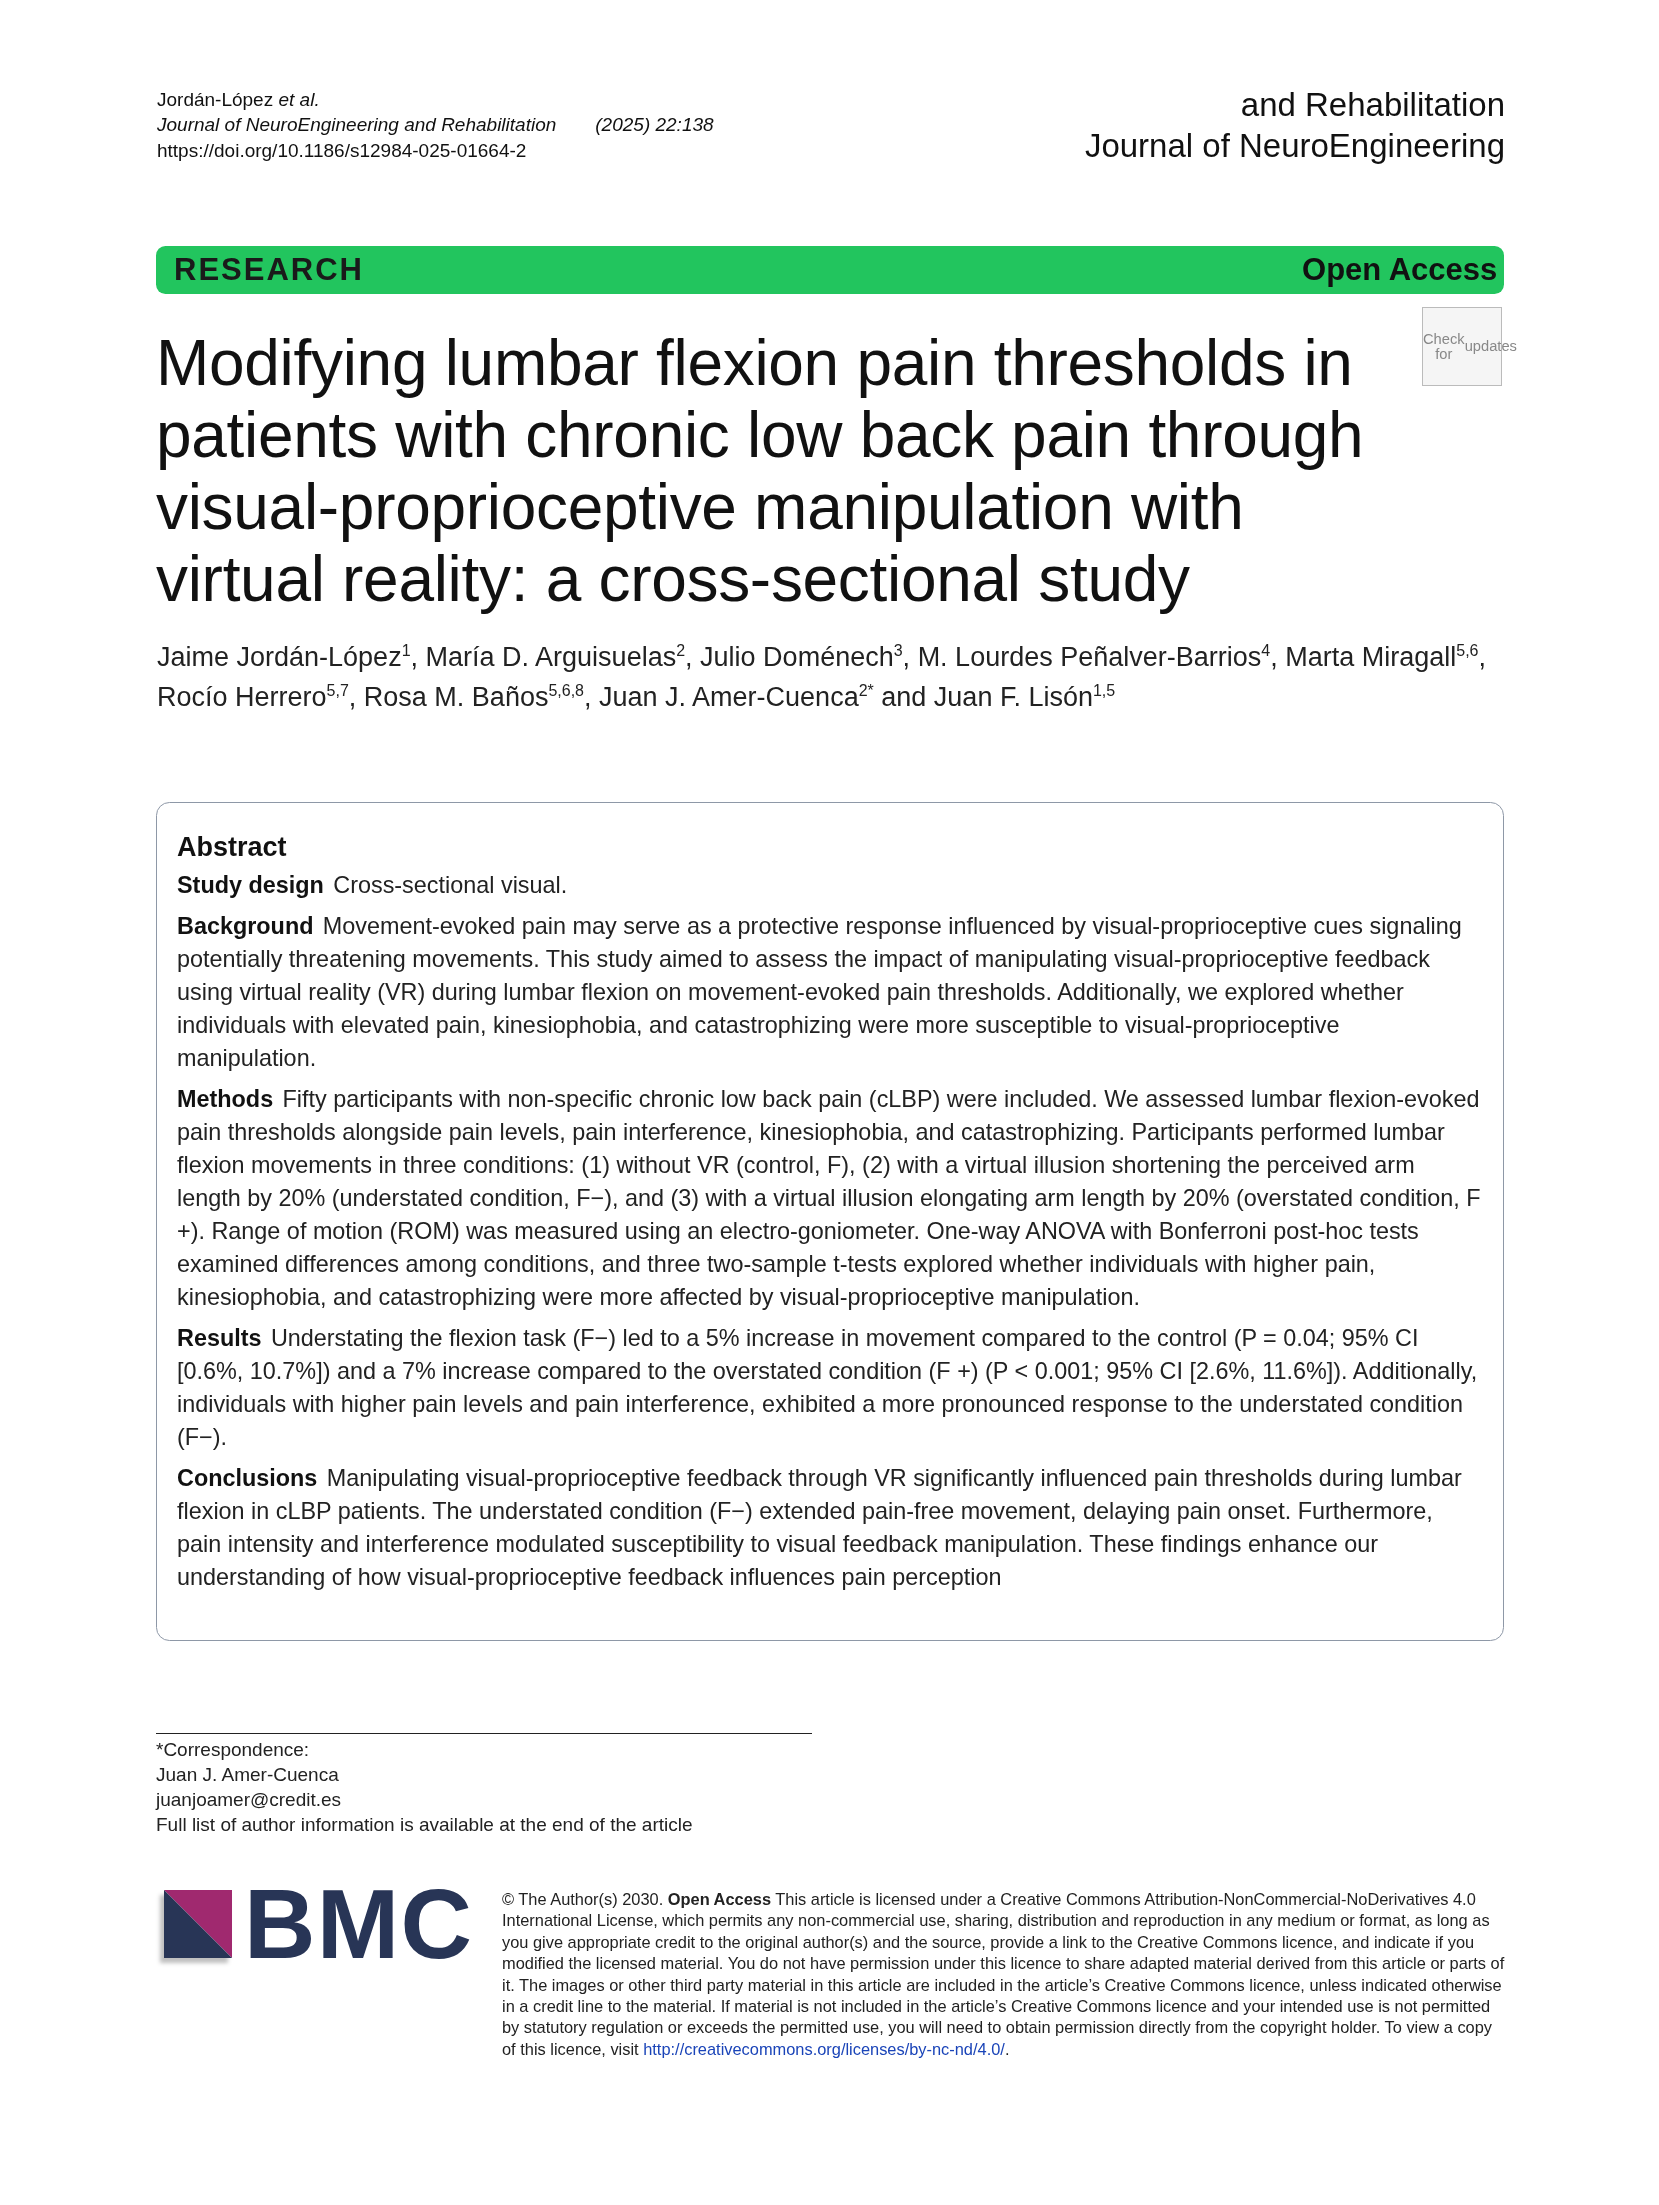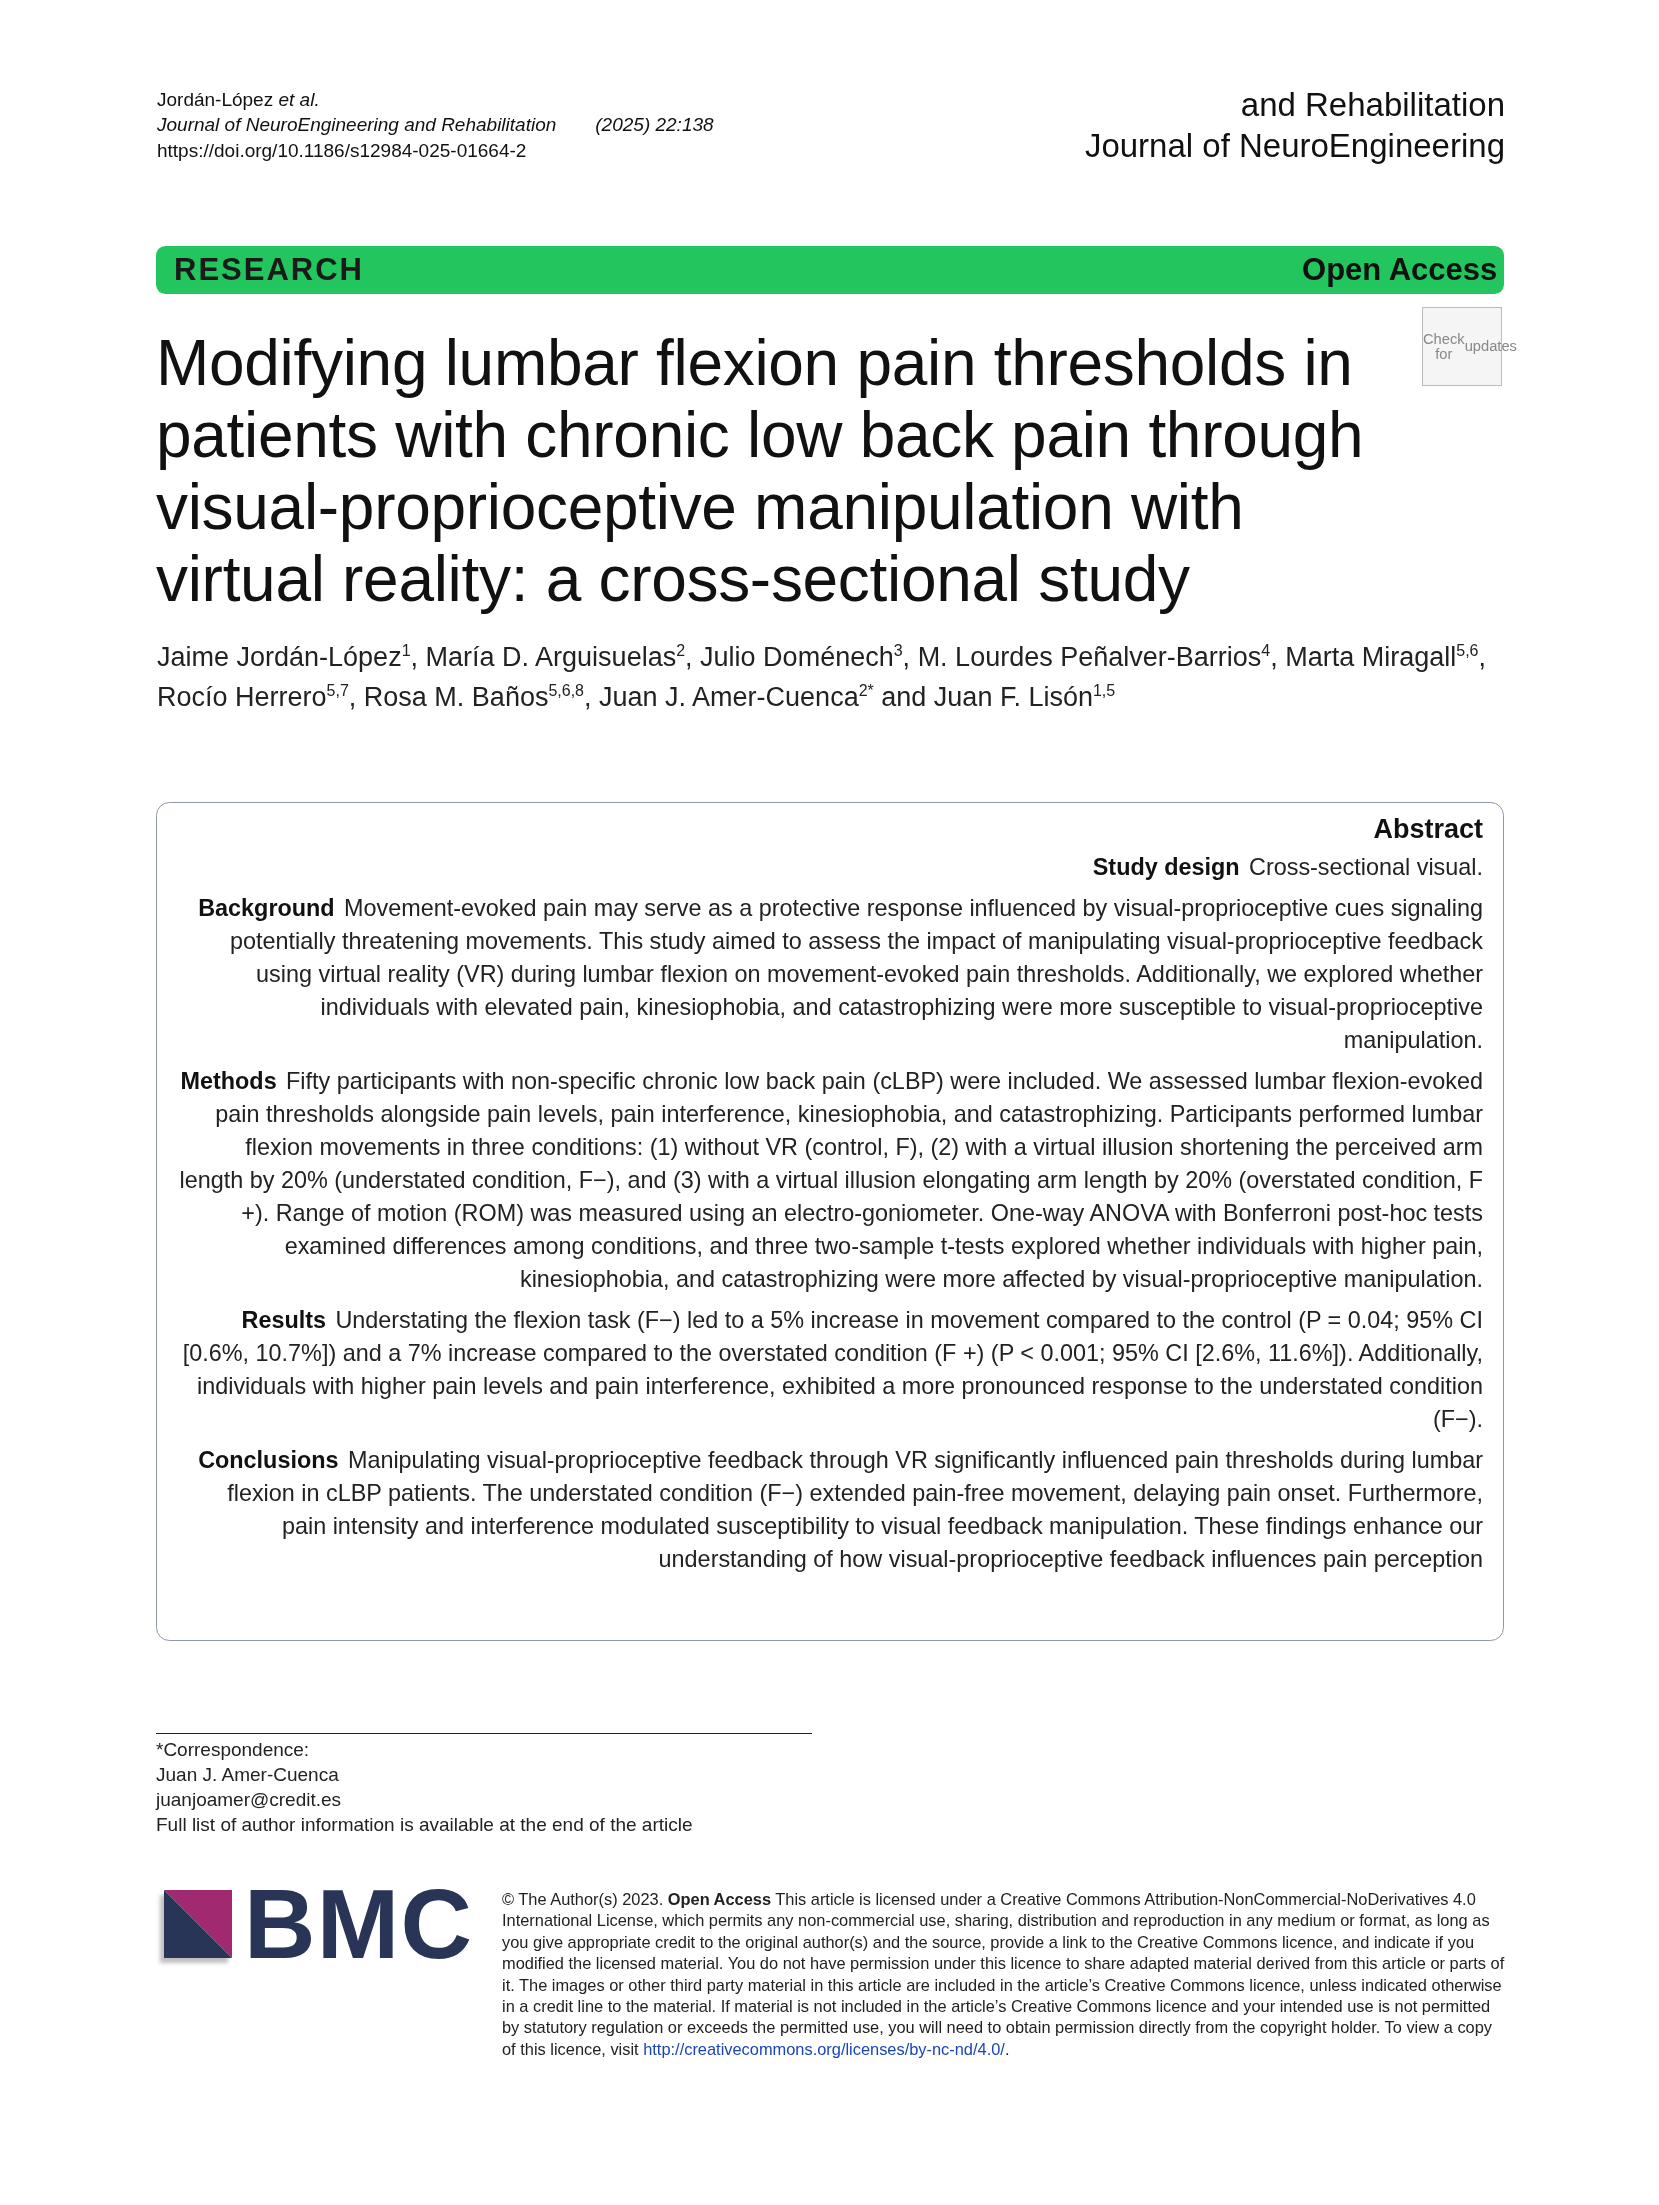--- a/index.html
+++ b/index.html
@@ -19,21 +19,21 @@
 
   .check-updates { position: absolute; left: 1422px; top: 307px; width: 80px; height: 79px; border: 1px solid #bbb; background: #f5f5f5; display: flex; flex-direction: row; align-items: center; }
   .check-updates .badge { margin-top: 4.7px; width: 41px; height: 41px; }
   .check-updates .txt { font-size: 14.7px; line-height: 14.7px; color: #888; text-align: center; }
 
   .title { position: absolute; left: 156px; top: 327px; width: 1258px; font-size: 64px; line-height: 72px; color: #111; letter-spacing: -0.3px; }
 
   .authors { position: absolute; left: 157px; top: 637px; width: 1352px; font-size: 27px; line-height: 40px; color: #222; }
   .authors sup { font-size: 16px; vertical-align: super; line-height: 0; }
 
-  .abstract { position: absolute; left: 156px; top: 802px; width: 1348px; height: 839px; border: 1.3px solid #8e98a7; border-radius: 13.4px; padding: 10px 20px 0 20px; text-align: right; }
+  .abstract { position: absolute; left: 156px; top: 802px; width: 1348px; height: 839px; border: 1.3px solid #8e98a7; border-radius: 13.4px; padding: 28px 20px 0 20px; }
   .abstract h2 { font-size: 27px; font-weight: bold; line-height: 33px; margin-bottom: 5.4px; color: #111; }
   .abstract .sec { font-size: 23.4px; line-height: 33px; color: #222; margin-bottom: 8px; }
   .abstract .sec .head { font-weight: bold; margin-right: 9.4px; color: #111; }
 
   .footnote-rule { position: absolute; left: 156px; top: 1733px; width: 656px; height: 1.3px; background: #222; }
   .correspondence { position: absolute; left: 156px; top: 1737px; font-size: 19px; line-height: 25px; color: #222; }
 
   .bmc-logo { position: absolute; left: 164px; top: 1887px; display: flex; align-items: center; }
   .bmc-logo .mark { width: 68px; height: 68px; position: relative; box-shadow: -4px 5.4px 4px rgba(0,0,0,0.25); }
   .bmc-logo .word { margin-left: 12px; font-size: 99px; font-weight: bold; color: #283556; letter-spacing: 1.3px; line-height: 74px; }
@@ -120,18 +120,18 @@
 
 <div class="bmc-logo">
   <svg class="mark" viewBox="0 0 100 100" preserveAspectRatio="none">
     <polygon points="0,0 100,0 100,100" fill="#a0296f"></polygon>
     <polygon points="0,0 100,100 0,100" fill="#283556"></polygon>
   </svg>
   <span class="word">BMC</span>
 </div>
 
 <div class="license">
-  <span>© The Author(s) 2023.</span>
+  <span>© The Author(s) 2030.</span>
   <span class="bold">Open Access</span>
   <span>This article is licensed under a Creative Commons Attribution-NonCommercial-NoDerivatives 4.0 International License, which permits any non-commercial use, sharing, distribution and reproduction in any medium or format, as long as you give appropriate credit to the original author(s) and the source, provide a link to the Creative Commons licence, and indicate if you modified the licensed material. You do not have permission under this licence to share adapted material derived from this article or parts of it. The images or other third party material in this article are included in the article’s Creative Commons licence, unless indicated otherwise in a credit line to the material. If material is not included in the article’s Creative Commons licence and your intended use is not permitted by statutory regulation or exceeds the permitted use, you will need to obtain permission directly from the copyright holder. To view a copy of this licence, visit</span>
   <a>http://creativecommons.org/licenses/by-nc-nd/4.0/</a><span>.</span>
 </div>
 
 
 </body></html>

